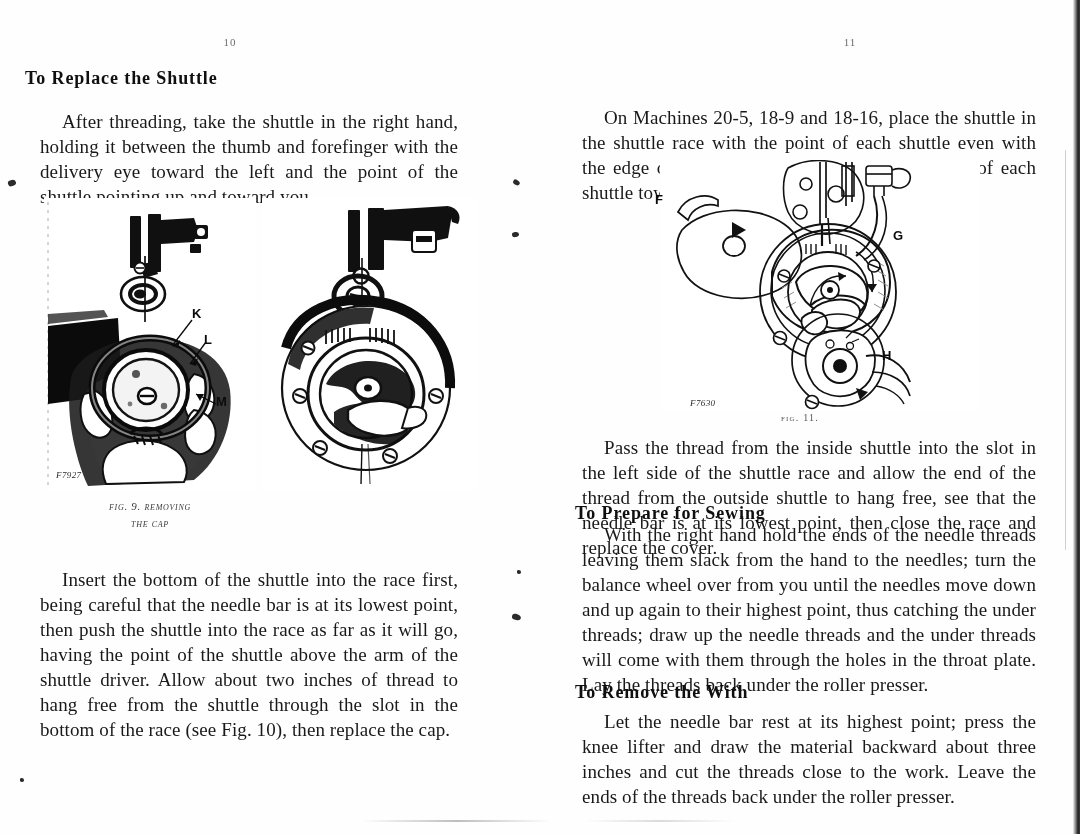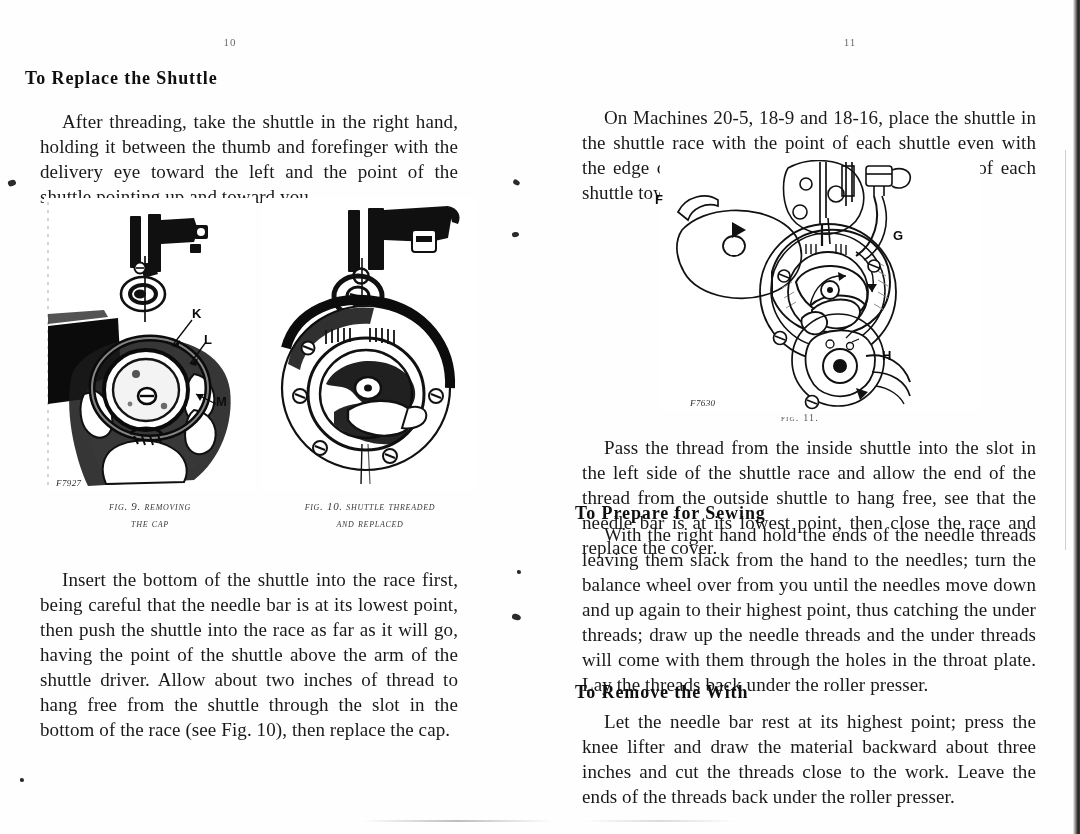--- a/index.html
+++ b/index.html
@@ -215,21 +215,21 @@
         <polygon points="128,148 136,142 134,150" fill="#0b0b0b"></polygon>
         <line x1="162" y1="144" x2="146" y2="166" stroke="#0b0b0b" stroke-width="1.3"></line>
         <polygon points="146,166 154,160 152,168" fill="#0b0b0b"></polygon>
         <line x1="172" y1="206" x2="152" y2="196" stroke="#0b0b0b" stroke-width="1.3"></line>
         <polygon points="152,196 160,196 156,203" fill="#0b0b0b"></polygon>
       </svg>
 
       <div class="fig-label" style="top:108px; left:148px;">K</div>
       <div class="fig-label" style="top:134px; left:160px;">L</div>
       <div class="fig-label" style="top:196px; left:172px;">M</div>
-      <div class="plate-no" style="top:272px; left:12px;margin-top:8px;">F7927</div>
+      <div class="plate-no" style="top:272px; left:12px;">F7927</div>
     </div>
 
     <div class="fig-wrap" style="top:198px; left:262px; width:216px; height:292px;">
       <svg class="fig-canvas" width="216" height="292" viewBox="0 0 216 292">
         <rect x="0" y="0" width="216" height="292" fill="#ffffff"></rect>
 
         <g fill="#101010">
           <rect x="86" y="12" width="12" height="62" rx="1"></rect>
           <rect x="106" y="10" width="16" height="62" rx="1"></rect>
           <path d="M122 12 L186 8 L190 16 L186 40 L168 44 L122 42 Z"></path>
@@ -293,26 +293,20 @@
 
         <line x1="100" y1="246" x2="99" y2="286" stroke="#111" stroke-width="1.4"></line>
         <line x1="106" y1="246" x2="108" y2="286" stroke="#111" stroke-width="1.2" opacity=".7"></line>
       </svg>
     </div>
 
     <div style="position:absolute; top:498px; left:44px; width:212px;">
       <div class="caption">
         <span class="cap-strong">Fig. 9.  Removing</span><br>
         <span class="cap-strong">the Cap</span>
-      </div>
-    </div>
-    <div style="position:absolute; top:498px; left:262px; width:216px;">
-      <div class="caption">
-        <span class="cap-strong">Fig. 10.  Shuttle Threaded</span><br>
-        <span class="cap-strong">and Replaced</span>
       </div>
     </div>
 
     <div style="position:absolute; top:560px; left:33px; width:432px;">
       <p class="body ind">Insert the bottom of the shuttle into the race first, being careful that the needle bar is at its lowest point, then push the shuttle into the race as far as it will go, having the point of the shuttle above the arm of the shuttle driver.  Allow about two inches of thread to hang free from the shuttle through the slot in the bottom of the race (see Fig. 10), then replace the cap.</p>
     </div>
   </div>
 
   <div class="page page-right">
 

